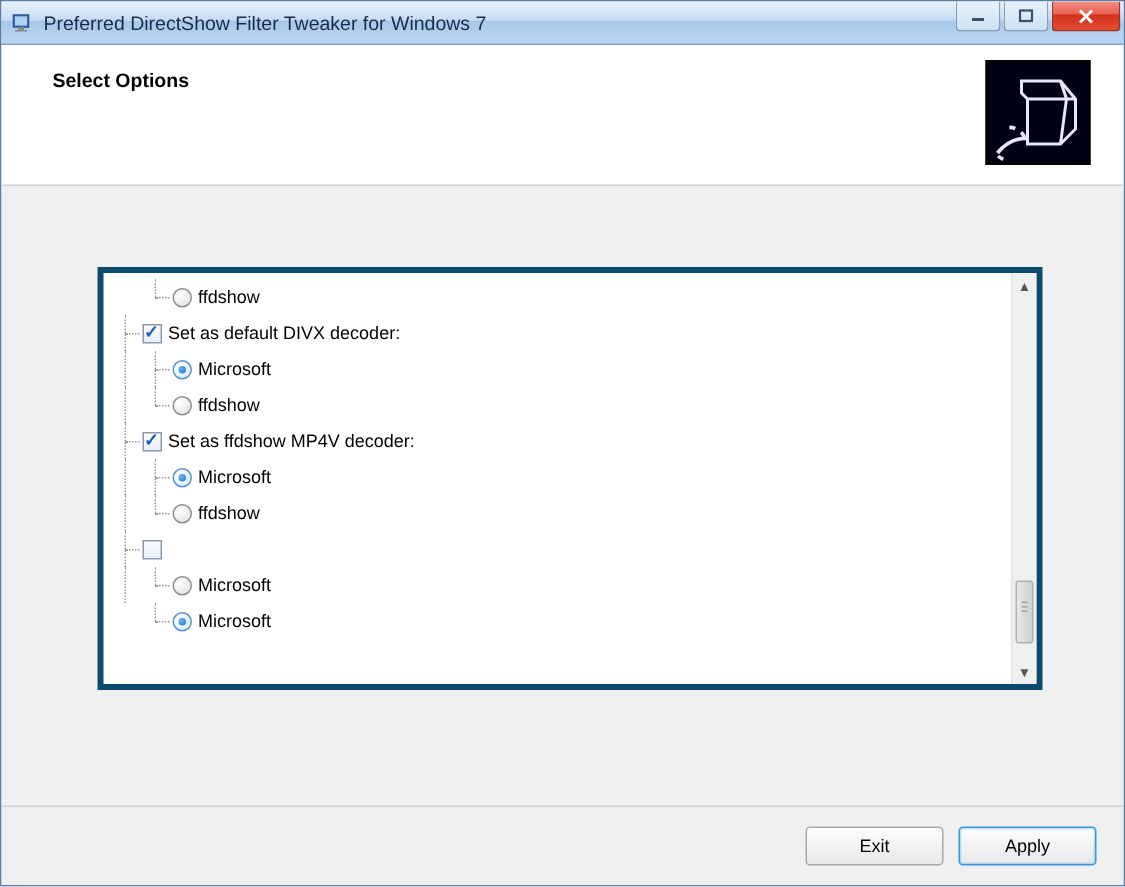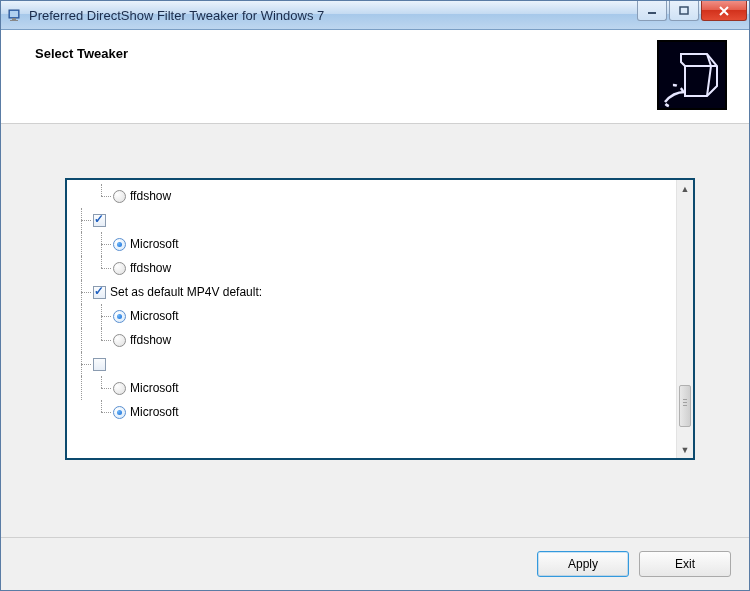--- a/index.html
+++ b/index.html
@@ -87,21 +87,21 @@
       margin-top: -6px;
     }
     .content-area {
       flex: 1;
       background: #f0f0f0;
       padding: 54px 54px 20px 64px;
       border-bottom: 1px solid #d0d0d0;
     }
     .tree-box {
       background: #fff;
-      border: 2px solid #0c4a6e;
+      border: 4px solid #0c4a6e;
       height: 282px;
       position: relative;
       overflow: hidden;
     }
     .tree-content {
       padding: 4px 8px;
     }
     .tree-row {
       display: flex;
       align-items: center;
@@ -269,21 +269,21 @@
       </div>
       <div class="win-btn close">
         <svg width="12" height="10">
             <path d="M2 1 L10 9 M10 1 L2 9" stroke="#fff" stroke-width="2"></path>
           </svg>
       </div>
     </div>
   </div>
 
   <div class="header-panel">
-    <div class="header-title">Select Tweaker</div>
+    <div class="header-title">Select Options</div>
     <div class="header-logo">
       <svg width="66" height="66" viewBox="0 0 66 66">
         <rect width="66" height="66" fill="#000014"></rect>
         <path d="M22 12 L48 12 L58 24 L58 44 L48 54 L26 54 L26 24 L22 20 Z" fill="none" stroke="#e6e6ff" stroke-width="2"></path>
         <path d="M26 24 L52 24 L58 24" fill="none" stroke="#e6e6ff" stroke-width="2"></path>
         <path d="M48 12 L52 24 L48 54" fill="none" stroke="#e6e6ff" stroke-width="2"></path>
         <circle cx="14" cy="54" r="11" fill="none" stroke="#e6e6ff" stroke-width="2.5" stroke-dasharray="4 26" transform="rotate(-45 14 54)"></circle>
         <path d="M6 60 Q14 50 26 50" fill="none" stroke="#e6e6ff" stroke-width="2.5"></path>
       </svg>
     </div>
@@ -299,20 +299,21 @@
             </div>
             <span class="radio"></span>
             <span class="tree-label">ffdshow</span>
           </div>
           <div class="tree-row">
             <div class="tree-lines parent">
               <div class="dotted-v" style="left:6px;"></div>
               <div class="dotted-h" style="left:6px;width:10px;"></div>
             </div>
             <span class="chk checked"></span>
+            <span class="tree-label">Set as default DIVX decoder:</span>
           </div>
           <div class="tree-row">
             <div class="tree-lines child">
               <div class="dotted-v" style="left:6px;"></div>
               <div class="dotted-v" style="left:26px;"></div>
               <div class="dotted-h" style="left:26px;width:10px;"></div>
             </div>
             <span class="radio selected"></span>
             <span class="tree-label">Microsoft</span>
           </div>
@@ -324,21 +325,21 @@
             </div>
             <span class="radio"></span>
             <span class="tree-label">ffdshow</span>
           </div>
           <div class="tree-row">
             <div class="tree-lines parent">
               <div class="dotted-v" style="left:6px;"></div>
               <div class="dotted-h" style="left:6px;width:10px;"></div>
             </div>
             <span class="chk checked"></span>
-            <span class="tree-label">Set as default MP4V default:</span>
+            <span class="tree-label">Set as ffdshow MP4V decoder:</span>
           </div>
           <div class="tree-row">
             <div class="tree-lines child">
               <div class="dotted-v" style="left:6px;"></div>
               <div class="dotted-v" style="left:26px;"></div>
               <div class="dotted-h" style="left:26px;width:10px;"></div>
             </div>
             <span class="radio selected"></span>
             <span class="tree-label">Microsoft</span>
           </div>
@@ -380,17 +381,17 @@
         <div class="scroll-btn">▲</div>
         <div class="scroll-track">
           <div class="scroll-thumb"></div>
         </div>
         <div class="scroll-btn">▼</div>
       </div>
     </div>
   </div>
 
   <div class="footer">
+    <div class="btn">Exit</div>
     <div class="btn primary">Apply</div>
-    <div class="btn">Exit</div>
   </div>
 
 </div>
 
 </body></html>

